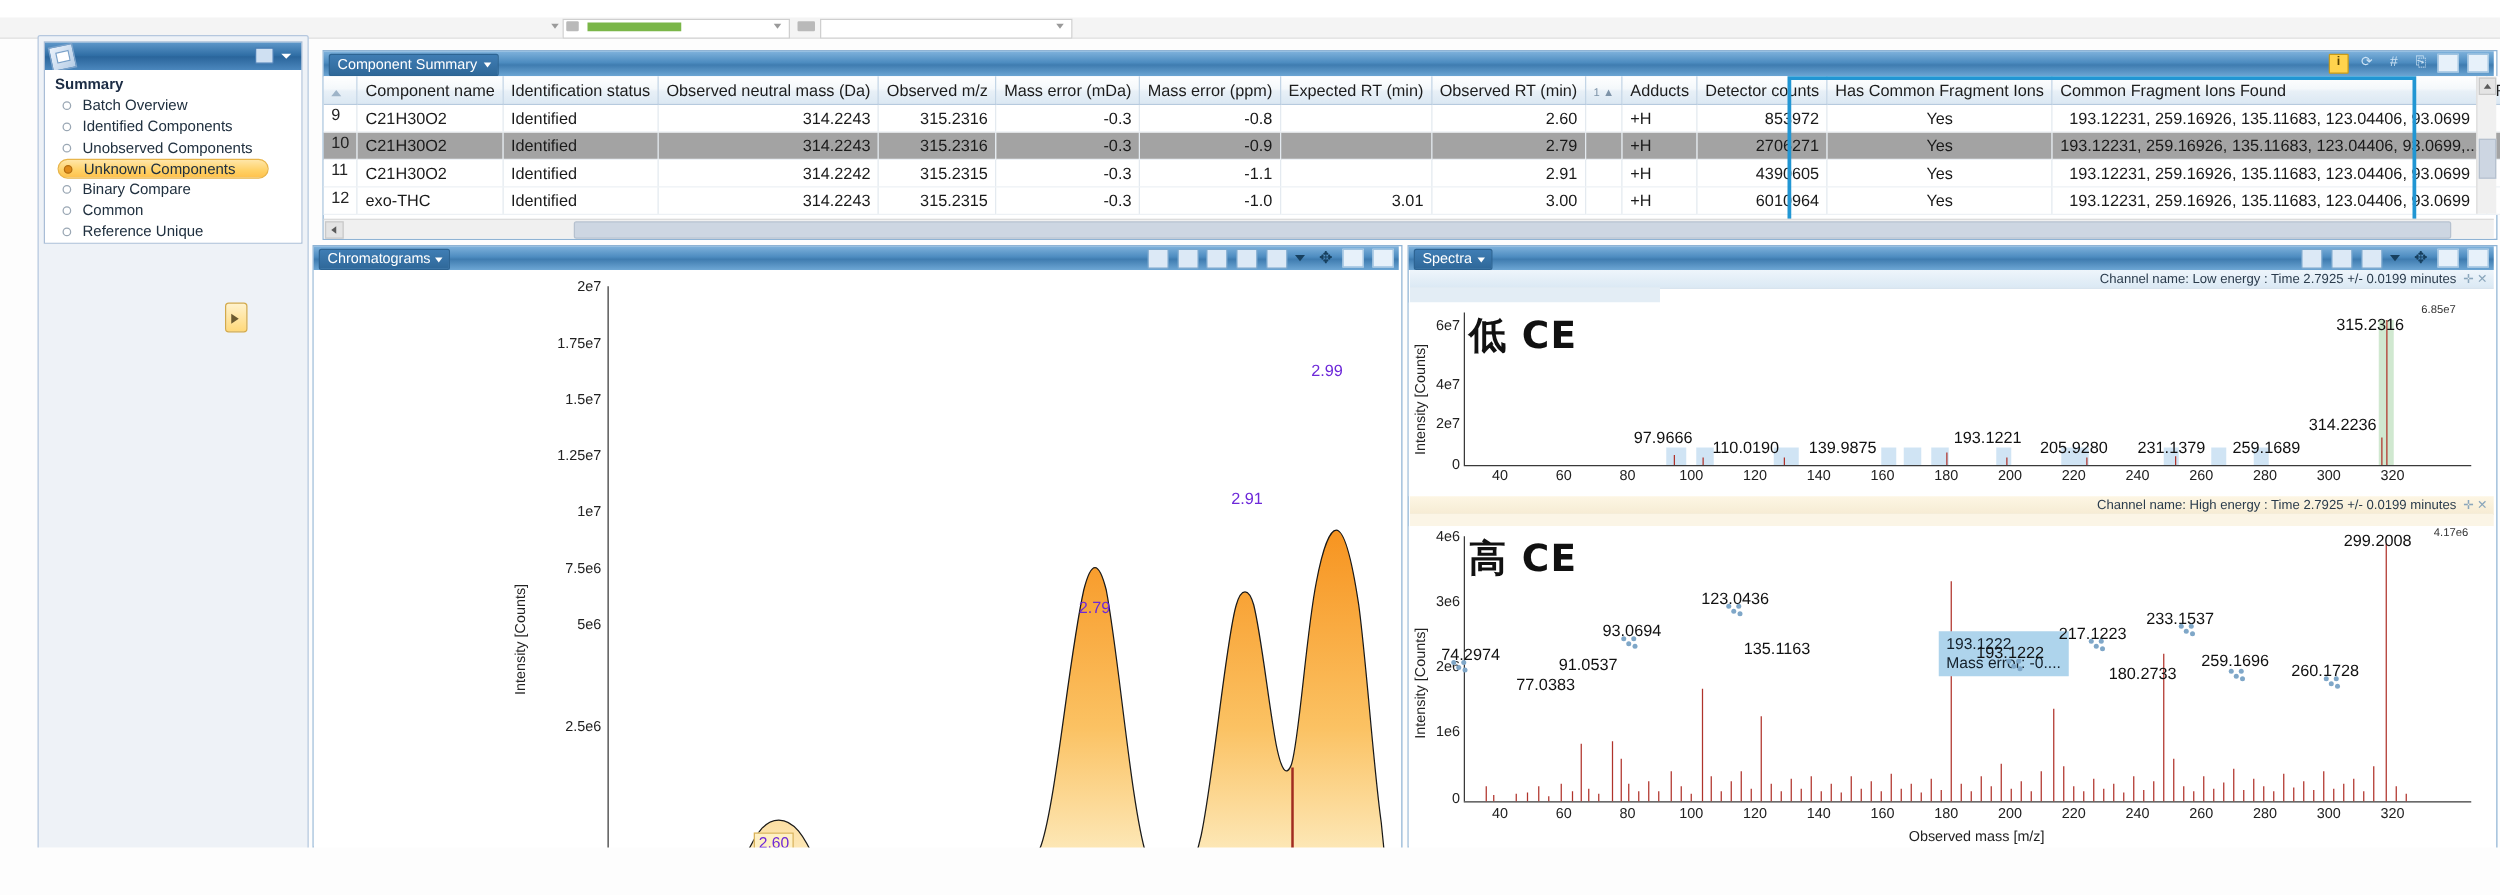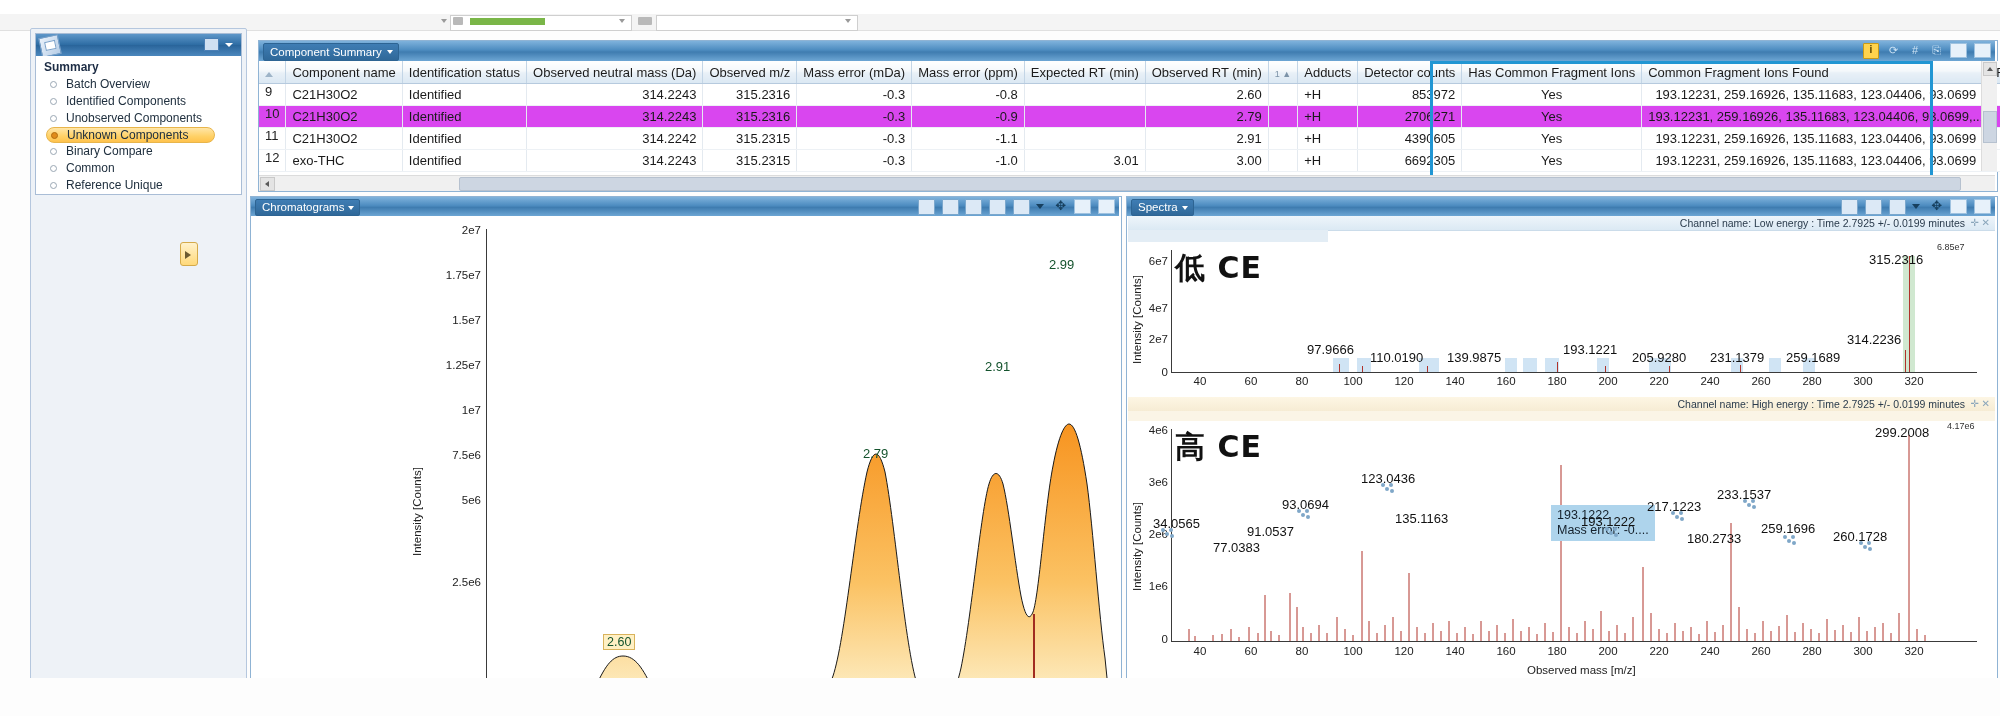--- a/index.html
+++ b/index.html
@@ -60,21 +60,21 @@
   .cap-win{display:inline-block;width:15px;height:13px;margin-left:3px;border:1px solid #9ec2e0;background:#e7f1fa;vertical-align:top;}
 
   table.cs{position:absolute;left:0;top:20px;border-collapse:collapse;table-layout:fixed;background:#fff;}
   table.cs th{
     background:linear-gradient(to bottom,#ffffff 0%,#f4f8fb 45%,#e8f0f7 55%,#dbe8f3 100%);
     border-right:1px solid #c3d5e6;border-bottom:1px solid #b6cade;
     font-weight:normal;font-size:13px;color:#1c1c1c;height:22px;padding:0 6px;text-align:left;white-space:nowrap;}
   table.cs td{border-right:1px solid #e4eaf0;border-bottom:1px solid #edf1f5;height:21px;padding:0 6px;font-size:13px;white-space:nowrap;}
   table.cs td.r{text-align:right;}
   table.cs td.c{text-align:center;}
-  table.cs tr.sel td{background:#d946ef;}
+  table.cs tr.sel td{background:#a3a3a3;}
   td.idx{background:#fff;color:#222;font-size:10px;text-align:left;padding-left:3px;vertical-align:top;}
   th.idx{text-align:center;padding:0;}
   .sort-tri{display:inline-block;width:0;height:0;border-left:4px solid transparent;border-right:4px solid transparent;border-bottom:5px solid #9eb4c8;}
 
   .hl-box{position:absolute;border:3px solid #2196d3;pointer-events:none;}
 
   .grid-hscroll{position:absolute;left:0;bottom:0;width:1736px;height:15px;background:#f0f0f0;border-top:1px solid #dcdcdc;}
   .grid-hscroll .thumb{position:absolute;left:200px;top:1px;width:1500px;height:12px;background:#cdd6e2;border:1px solid #b6c1cf;border-radius:2px;}
   .grid-hscroll .lbtn{position:absolute;left:1px;top:1px;width:13px;height:12px;background:#e4e4e4;border:1px solid #c9c9c9;}
   .grid-hscroll .lbtn:after{content:"";position:absolute;left:4px;top:3px;width:0;height:0;border-top:3px solid transparent;border-bottom:3px solid transparent;border-right:4px solid #5a5a5a;}
@@ -95,21 +95,21 @@
   .pt-caret{display:inline-block;width:0;height:0;margin:5px 2px 0 3px;vertical-align:top;border-left:4px solid transparent;border-right:4px solid transparent;border-top:5px solid #17405f;}
   .pt-move{display:inline-block;width:14px;height:14px;margin-left:4px;vertical-align:top;color:#17405f;font-size:13px;line-height:13px;text-align:center;}
   .pt-win{display:inline-block;width:15px;height:13px;margin-left:3px;border:1px solid #9ec2e0;background:#e7f1fa;vertical-align:top;}
 
   .plot-area{position:absolute;background:#fff;}
   .axis-line{position:absolute;background:#3a3a3a;}
   .ylab{position:absolute;font-size:11.5px;color:#222;text-align:right;white-space:nowrap;}
   .xlab{position:absolute;font-size:11.5px;color:#222;text-align:center;white-space:nowrap;}
   .axis-title{position:absolute;font-size:11.5px;color:#222;white-space:nowrap;}
   .axis-title.vert{transform-origin:0 0;transform:rotate(-90deg);}
-  .peak-lab{position:absolute;font-size:13px;color:#14532d;white-space:nowrap;}
+  .peak-lab{position:absolute;font-size:13px;color:#6d28d9;white-space:nowrap;margin-top:32px;}
   .peak-lab.boxed{background:#fff0c4;border:1px solid #d9b35c;padding:0 3px;font-size:12.5px;}
   .pin-corner{position:absolute;font-size:11px;color:#8aa6bb;}
 
   .chan-bar{position:absolute;height:14px;background:linear-gradient(to bottom,#eef5fb,#dbe9f4);
     border-bottom:1px solid #cbdcea;font-size:10.5px;color:#2a3b4c;}
   .chan-bar.warm{background:linear-gradient(to bottom,#fdf6e4,#f6ecd4);border-bottom:1px solid #e4d6b4;}
   .chan-txt{position:absolute;right:30px;top:1px;white-space:nowrap;}
   .chan-pin{position:absolute;right:16px;top:1px;color:#8aa6bb;font-size:10px;}
   .chan-x{position:absolute;right:5px;top:1px;color:#8aa6bb;font-size:10px;}
 
@@ -291,21 +291,21 @@
           <td>exo-THC</td>
           <td>Identified</td>
           <td class="r">314.2243</td>
           <td class="r">315.2315</td>
           <td class="r">-0.3</td>
           <td class="r">-1.0</td>
           <td class="r">3.01</td>
           <td class="r">3.00</td>
           <td></td>
           <td>+H</td>
-          <td class="r">6692305</td>
+          <td class="r">6010964</td>
           <td class="c">Yes</td>
           <td class="c">193.12231, 259.16926, 135.11683, 123.04406, 93.0699</td>
           <td></td>
         </tr>
       </tbody>
     </table>
 
     <div class="hl-box" style="left:1171px;top:20px;width:497px;height:113px;"></div>
 
     <div class="grid-vscroll">
@@ -625,21 +625,21 @@
           <line x1="790" y1="220" x2="790" y2="208"></line>
             <line x1="798" y1="220" x2="798" y2="214"></line>
         </g>
       </svg>
 
       <div class="tooltip" style="left:424px;top:84px;">
         <div>193.1222</div>
         <div>Mass error: -0....</div>
       </div>
 
-      <div class="mz-lab" style="left:26px;top:95px;">34.0565</div>
+      <div class="mz-lab" style="left:26px;top:95px;">74.2974</div>
       <div class="mz-lab" style="left:86px;top:119px;">77.0383</div>
       <div class="mz-lab" style="left:120px;top:103px;">91.0537</div>
       <div class="mz-lab" style="left:155px;top:76px;">93.0694</div>
       <div class="mz-lab" style="left:234px;top:50px;">123.0436</div>
       <div class="mz-lab" style="left:268px;top:90px;">135.1163</div>
       <div class="mz-lab" style="left:454px;top:93px;">193.1222</div>
       <div class="mz-lab" style="left:520px;top:78px;">217.1223</div>
       <div class="mz-lab" style="left:560px;top:110px;">180.2733</div>
       <div class="mz-lab" style="left:590px;top:66px;">233.1537</div>
       <div class="mz-lab" style="left:634px;top:100px;">259.1696</div>

